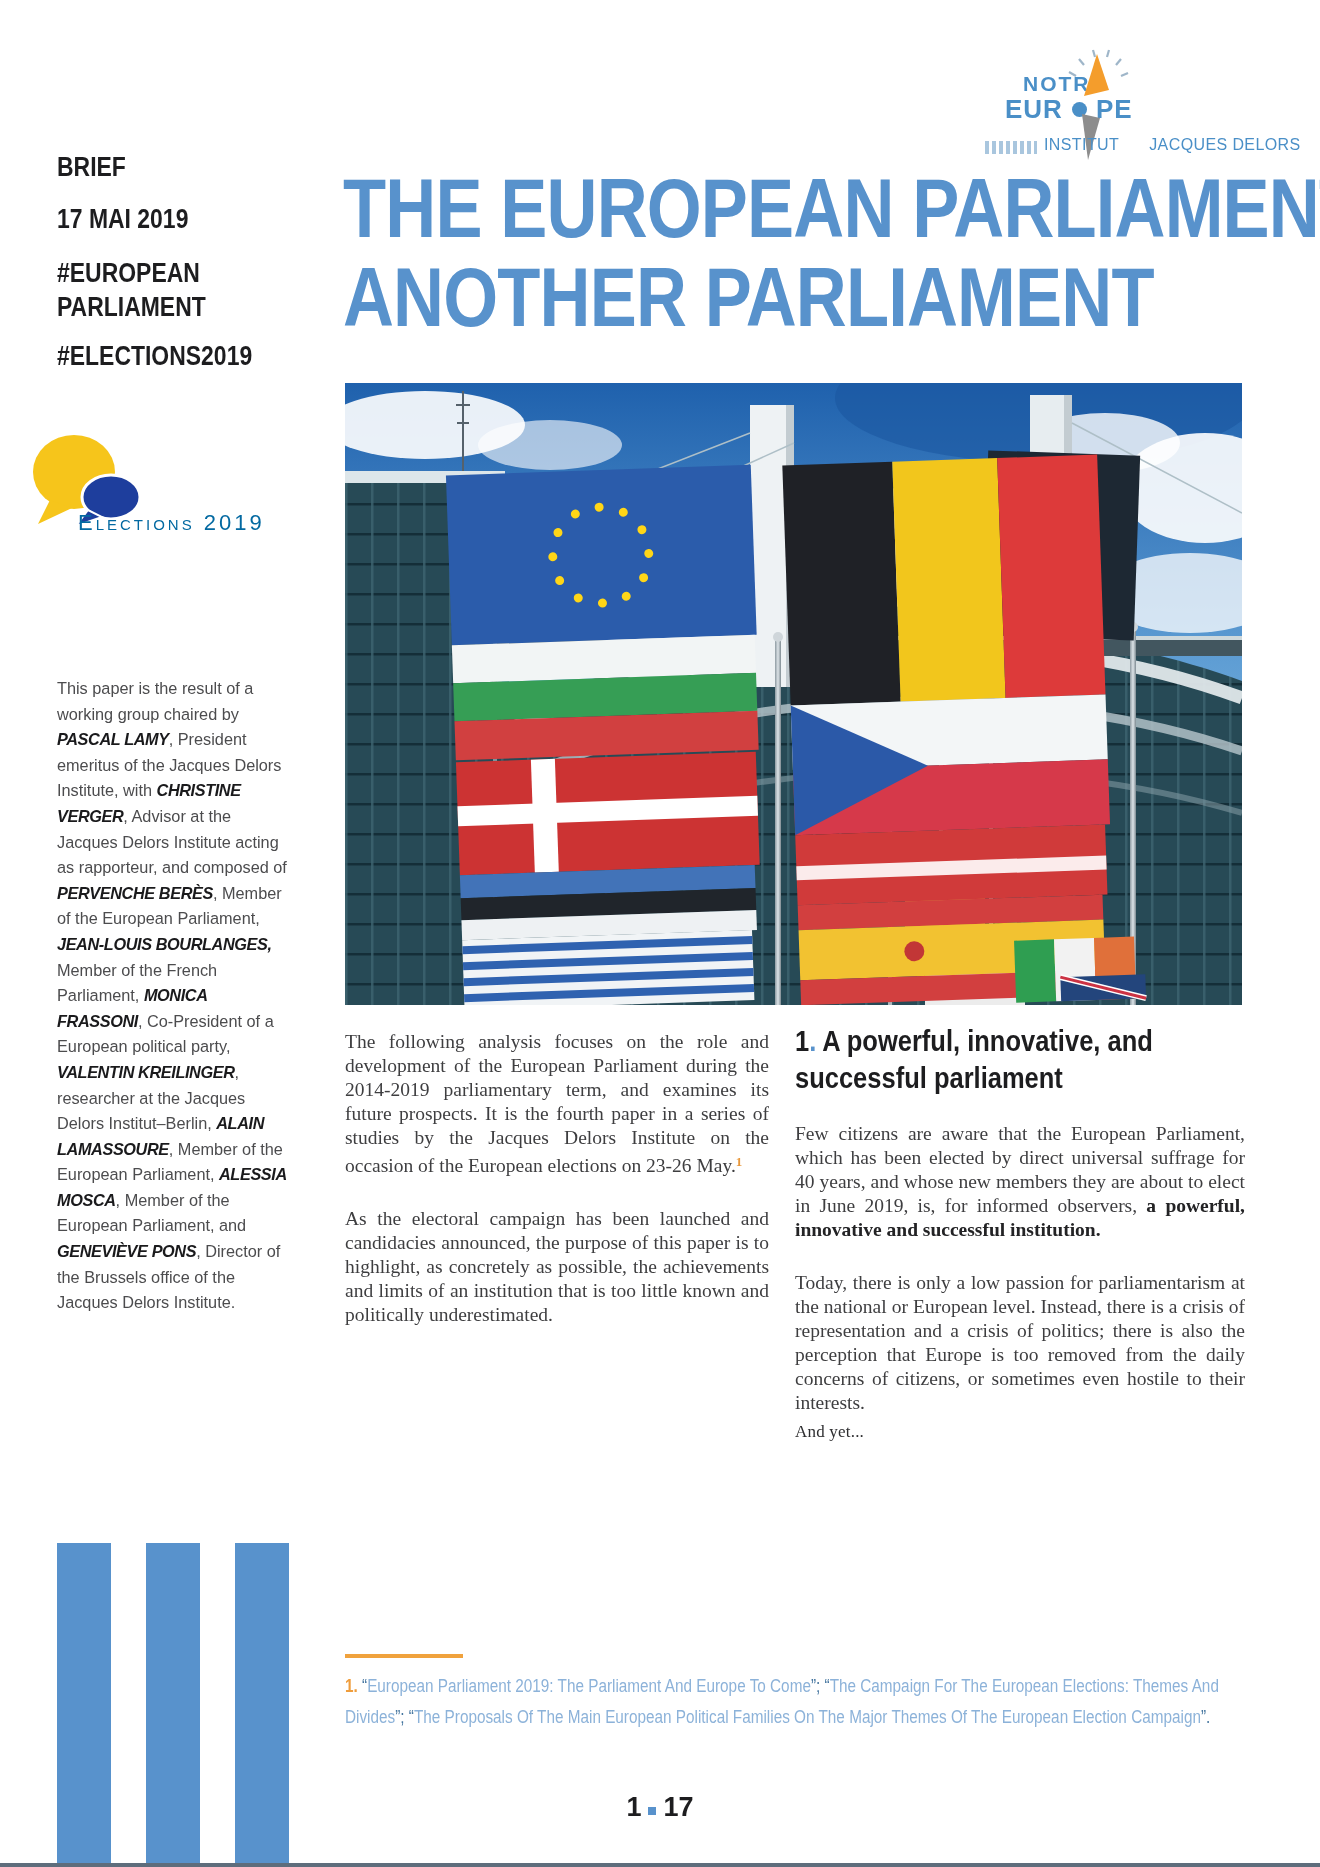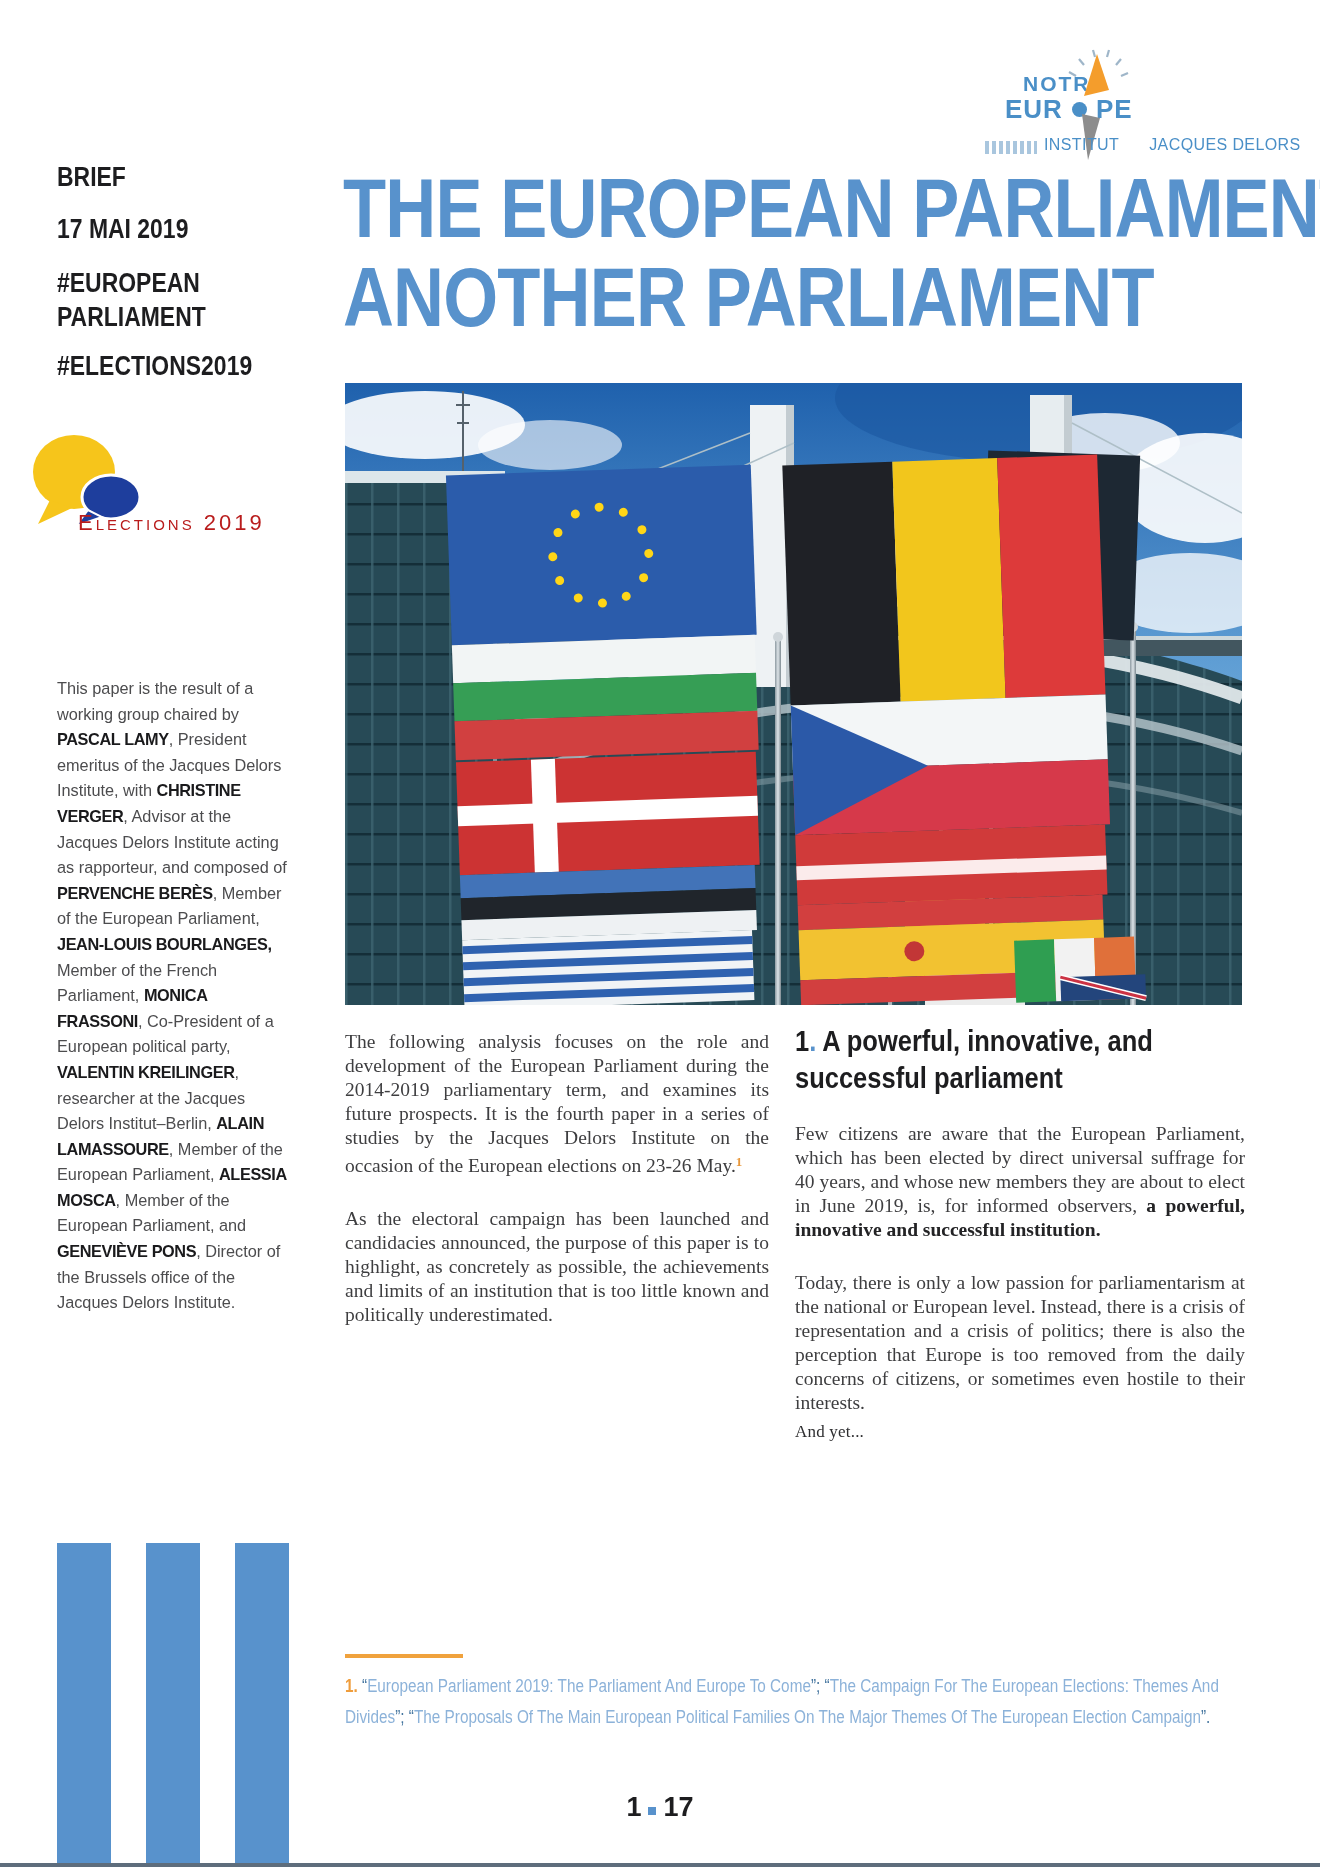--- a/index.html
+++ b/index.html
@@ -15,37 +15,37 @@
   .o-dot{display:inline-block;width:15px;height:15px;border-radius:50%;background:#4a8fc7;
          margin:0 9px 3px 9px;vertical-align:middle;}
   .logo-needle{position:absolute;left:116px;top:-4px;width:70px;height:118px;}
   .logo-bottom{position:absolute;left:0;top:86px;display:flex;align-items:flex-end;
                font-size:16px;font-weight:400;color:#4a8fc7;letter-spacing:.4px;white-space:nowrap;padding-left:40px;}
   .ticks{width:52px;height:13px;margin-right:7px;
          background:repeating-linear-gradient(90deg,#a9c6de 0 4px,transparent 4px 7px);}
   .institut{margin-right:30px;}
 
   
-  .brief-block{position:absolute;left:57px;top:162px;width:240px;color:#1d1d1f;}
+  .brief-block{position:absolute;left:57px;top:152px;width:240px;color:#1d1d1f;}
   .brief-line{display:block;font-size:27px;font-weight:700;letter-spacing:0;
               transform:scaleX(.85);transform-origin:0 0;white-space:nowrap;}
   .mb20{margin-bottom:21px;} .mb16{margin-bottom:15px;}
   .brief-tag{display:block;font-size:27px;line-height:34px;font-weight:700;width:175px;
              transform:scaleX(.85);transform-origin:0 0;}
   .brief-tag.nowrap{white-space:nowrap;}
 
   
   .elections-svg{position:absolute;left:30px;top:430px;width:125px;height:105px;}
-  .elections-text{position:absolute;left:78px;top:510px;font-size:22px;color:#b91c1c;
+  .elections-text{position:absolute;left:78px;top:510px;font-size:22px;color:#0369a1;
                   font-variant:small-caps;letter-spacing:3px;white-space:nowrap;}
 
   
   .side-note{position:absolute;left:57px;top:676px;width:238px;font-size:16.3px;
              line-height:25.6px;color:#4c4c4e;}
-  .seg-b{font-weight:700;color:#1a1a1c;letter-spacing:-0.4px;}
+  .seg-b{font-weight:700;color:#1a1a1c;letter-spacing:-0.4px;font-style:italic;}
 
   
   .title{position:absolute;left:343px;top:164px;}
   .title-line{display:block;font-size:84px;line-height:89px;font-weight:700;color:#5892cc;
               letter-spacing:-1px;transform:scaleX(.84);transform-origin:0 0;white-space:nowrap;}
 
   
   .hero{position:absolute;left:345px;top:383px;width:897px;height:622px;display:block;}
 
   

